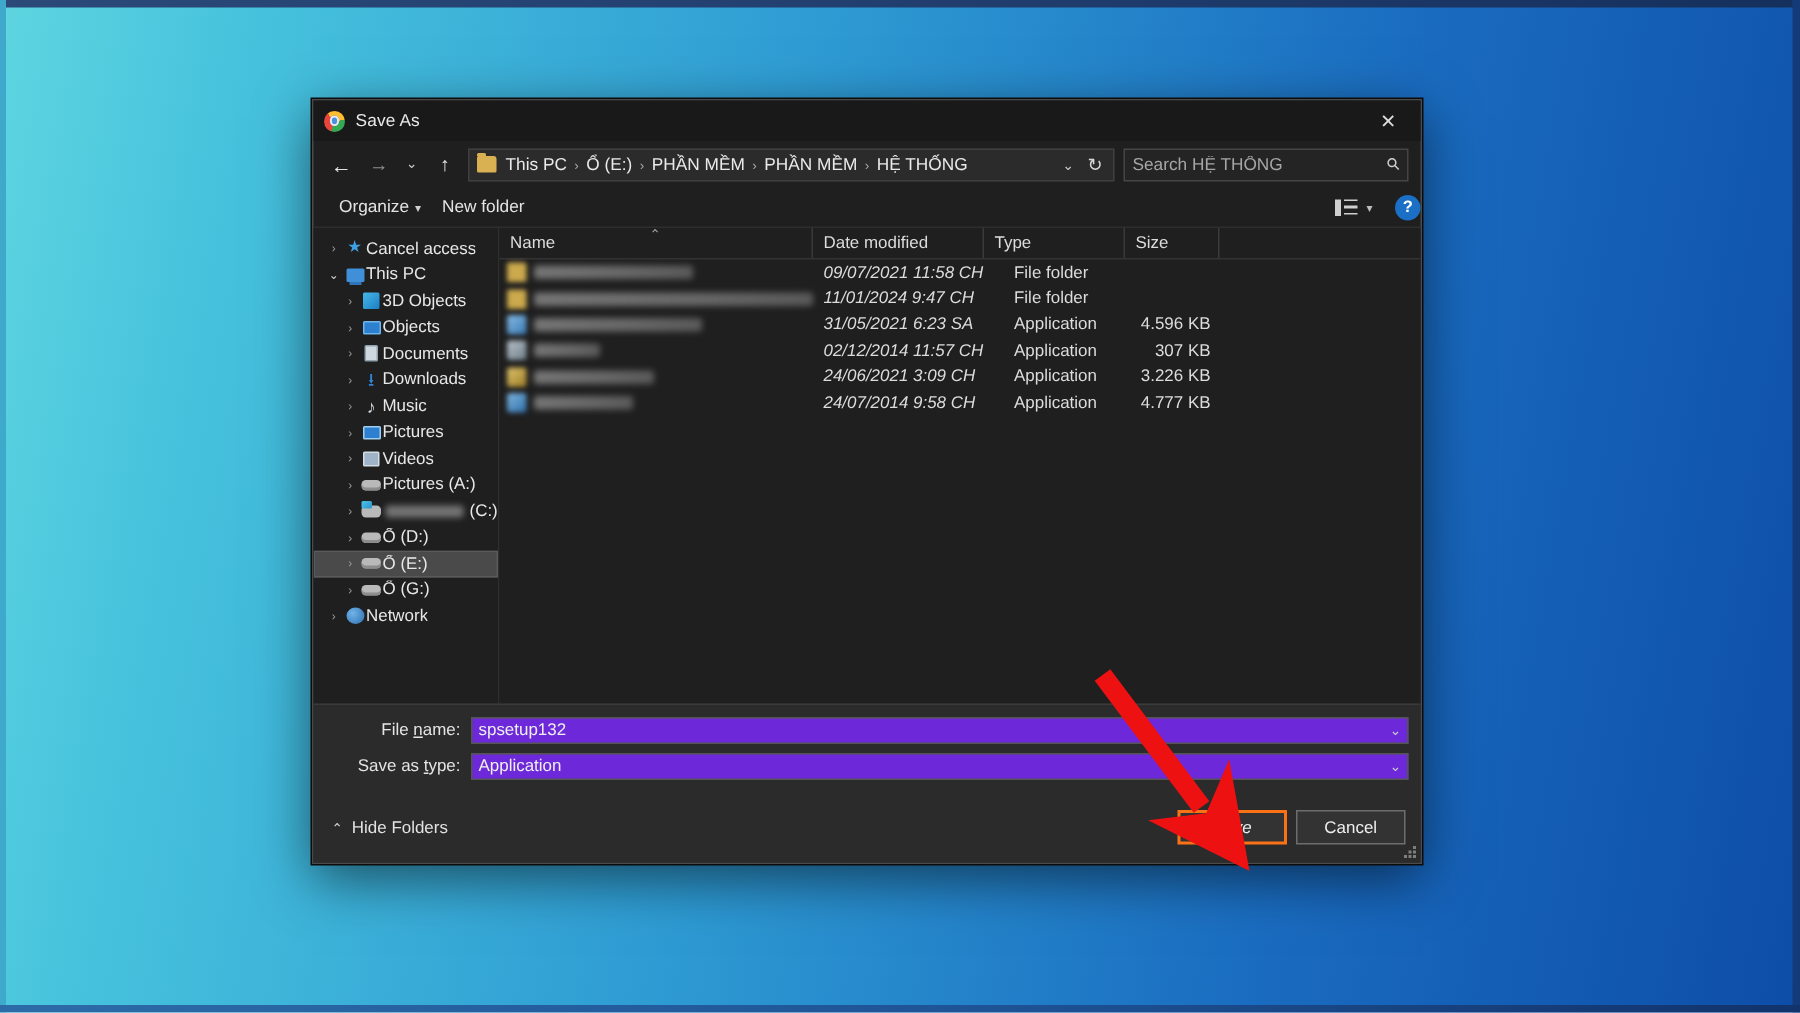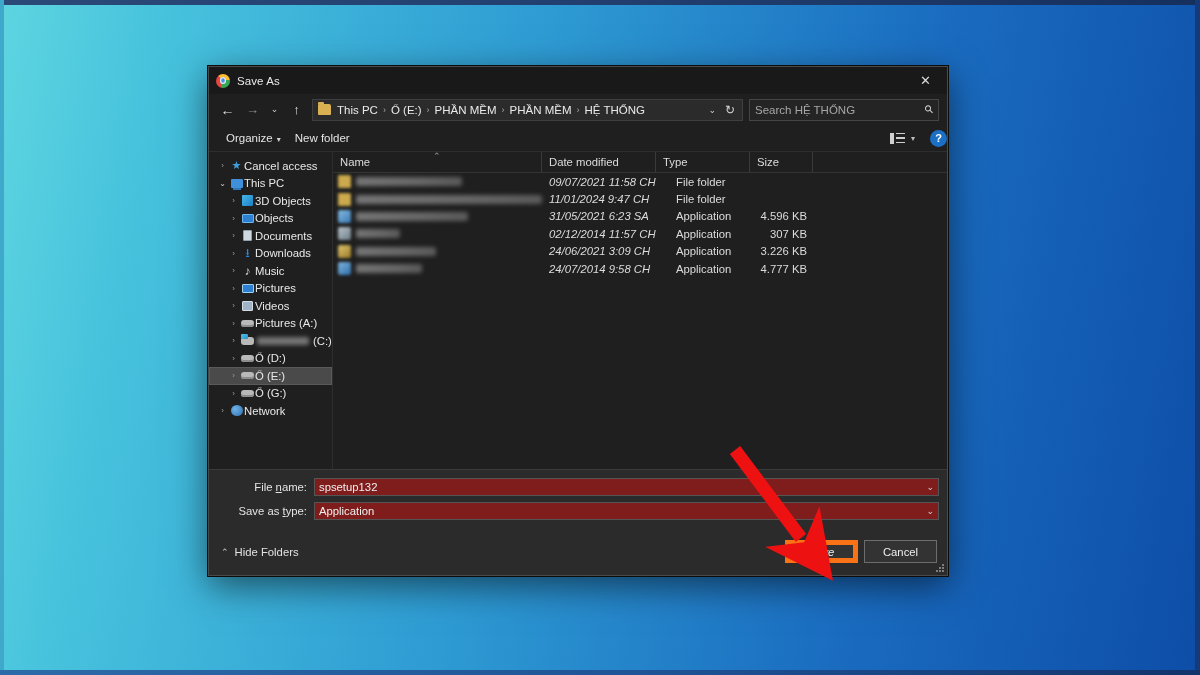--- a/index.html
+++ b/index.html
@@ -174,39 +174,39 @@
     height:9px; background:linear-gradient(90deg,#8e8e8e,#7b7b7b 60%,#6a6a6a);
     filter: blur(2.3px); opacity:.78; border-radius:2px;
   }
 
   
   .formarea { flex:0 0 auto; background:#2b2b2b; border-top:1px solid #3a3a3a; padding:7px 8px 8px 8px; }
   .frmrow { display:flex; align-items:center; height:19px; margin-bottom:5px; }
   .frmlabel { width:97px; text-align:right; padding-right:7px; font-size:11.3px; color:#e4e4e4; white-space:nowrap;}
   .frmlabel u { text-decoration:underline; }
   .frmfield {
-    flex:1 1 auto; height:18px; background:#7f1d1d; border:1px solid #555;
+    flex:1 1 auto; height:18px; background:#6d28d9; border:1px solid #555;
     display:flex; align-items:center; padding:0 4px; min-width:0;
   }
   .frmvalue { font-size:11.3px; color:#efefef; flex:1 1 auto; white-space:nowrap; overflow:hidden;}
   .frm-caret { font-size:9px; color:#d0d0d0; padding-left:4px; }
 
   
   .footer {
     flex:0 0 auto; height:47px; background:#2b2b2b; display:flex; align-items:center;
     padding:0 10px 0 12px; position:relative;
   }
   .hide-folders { display:flex; align-items:center; gap:6px; color:#e2e2e2; font-size:11.3px; }
   .hf-caret { font-size:9px; color:#cfcfcf; }
   .foot-spacer { flex:1 1 auto; }
   .btn {
     width:73px; height:23px; display:flex; align-items:center; justify-content:center;
     font-size:11.3px; color:#efefef; background:#333333; border:1px solid #6d6d6d;
   }
-  .btn.focused { border:5px solid #f97316;font-style:italic; }
+  .btn.focused { border:2px solid #f97316;font-style:italic; }
   .btn + .btn { margin-left:6px; }
   .btn u { text-decoration:underline; }
   .grip {
     position:absolute; right:3px; bottom:3px; width:9px; height:9px; opacity:.75;
   }
   .grip i { position:absolute; width:2px; height:2px; background:#9a9a9a; }
 
   
   #redarrow { position:absolute; left:0; top:0; width:1200px; height:675px; pointer-events:none; }
 </style>

